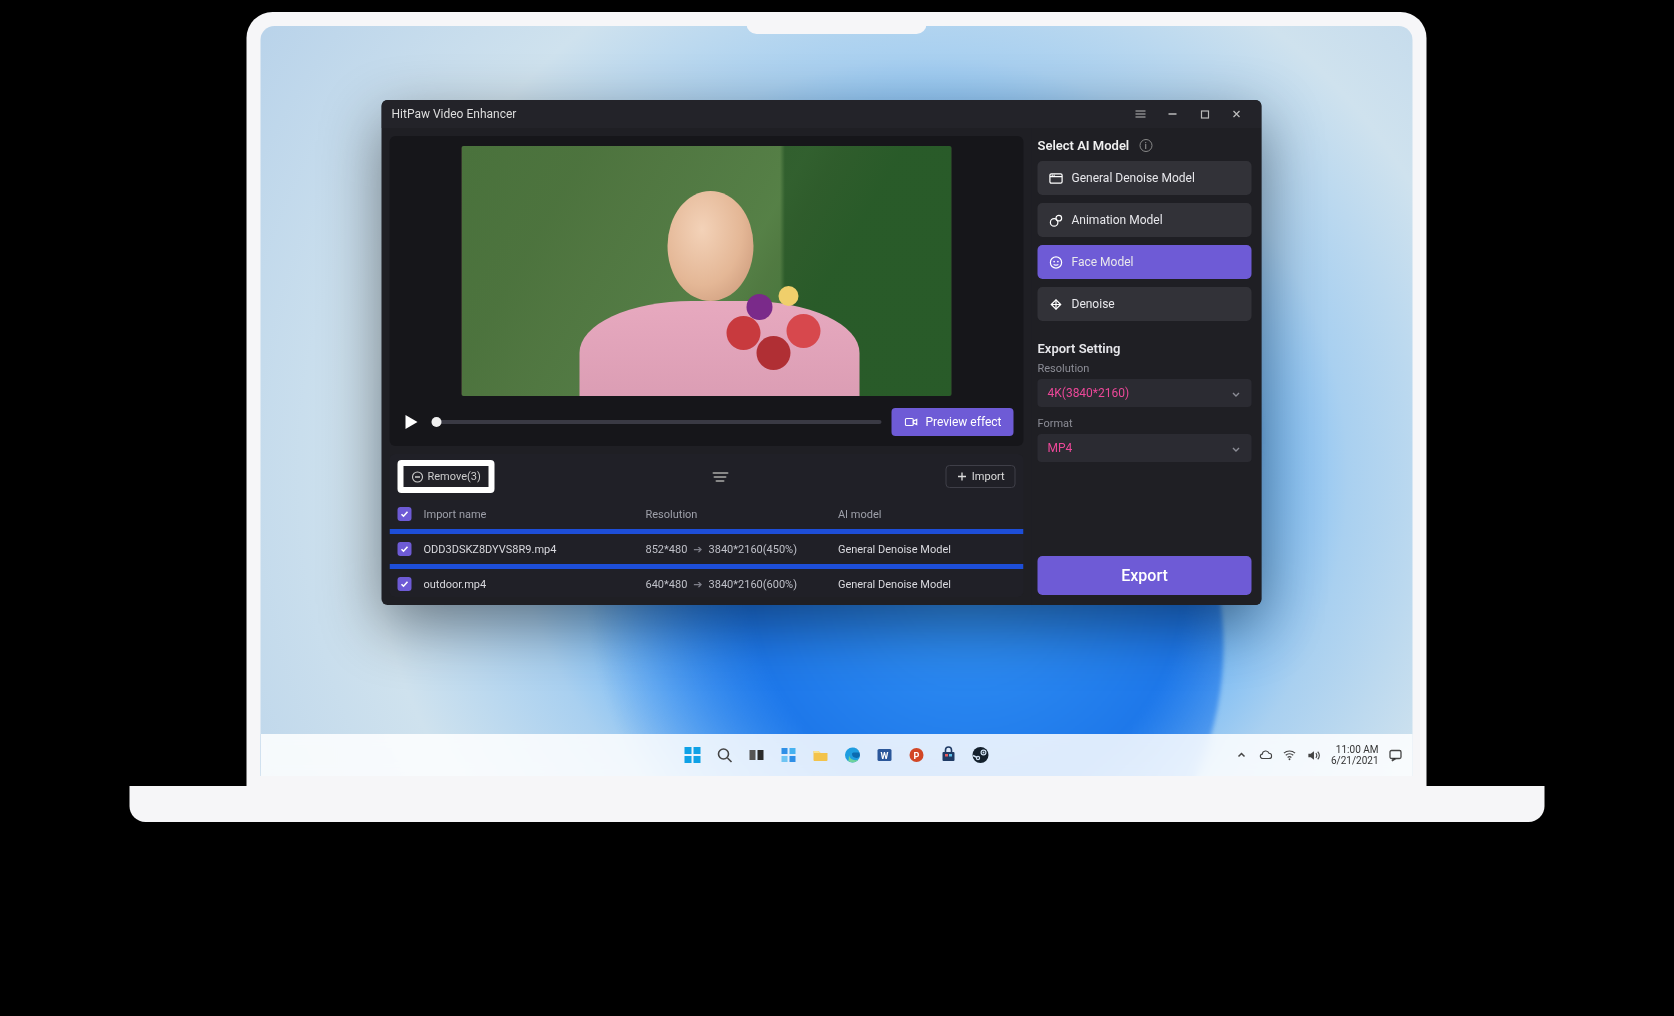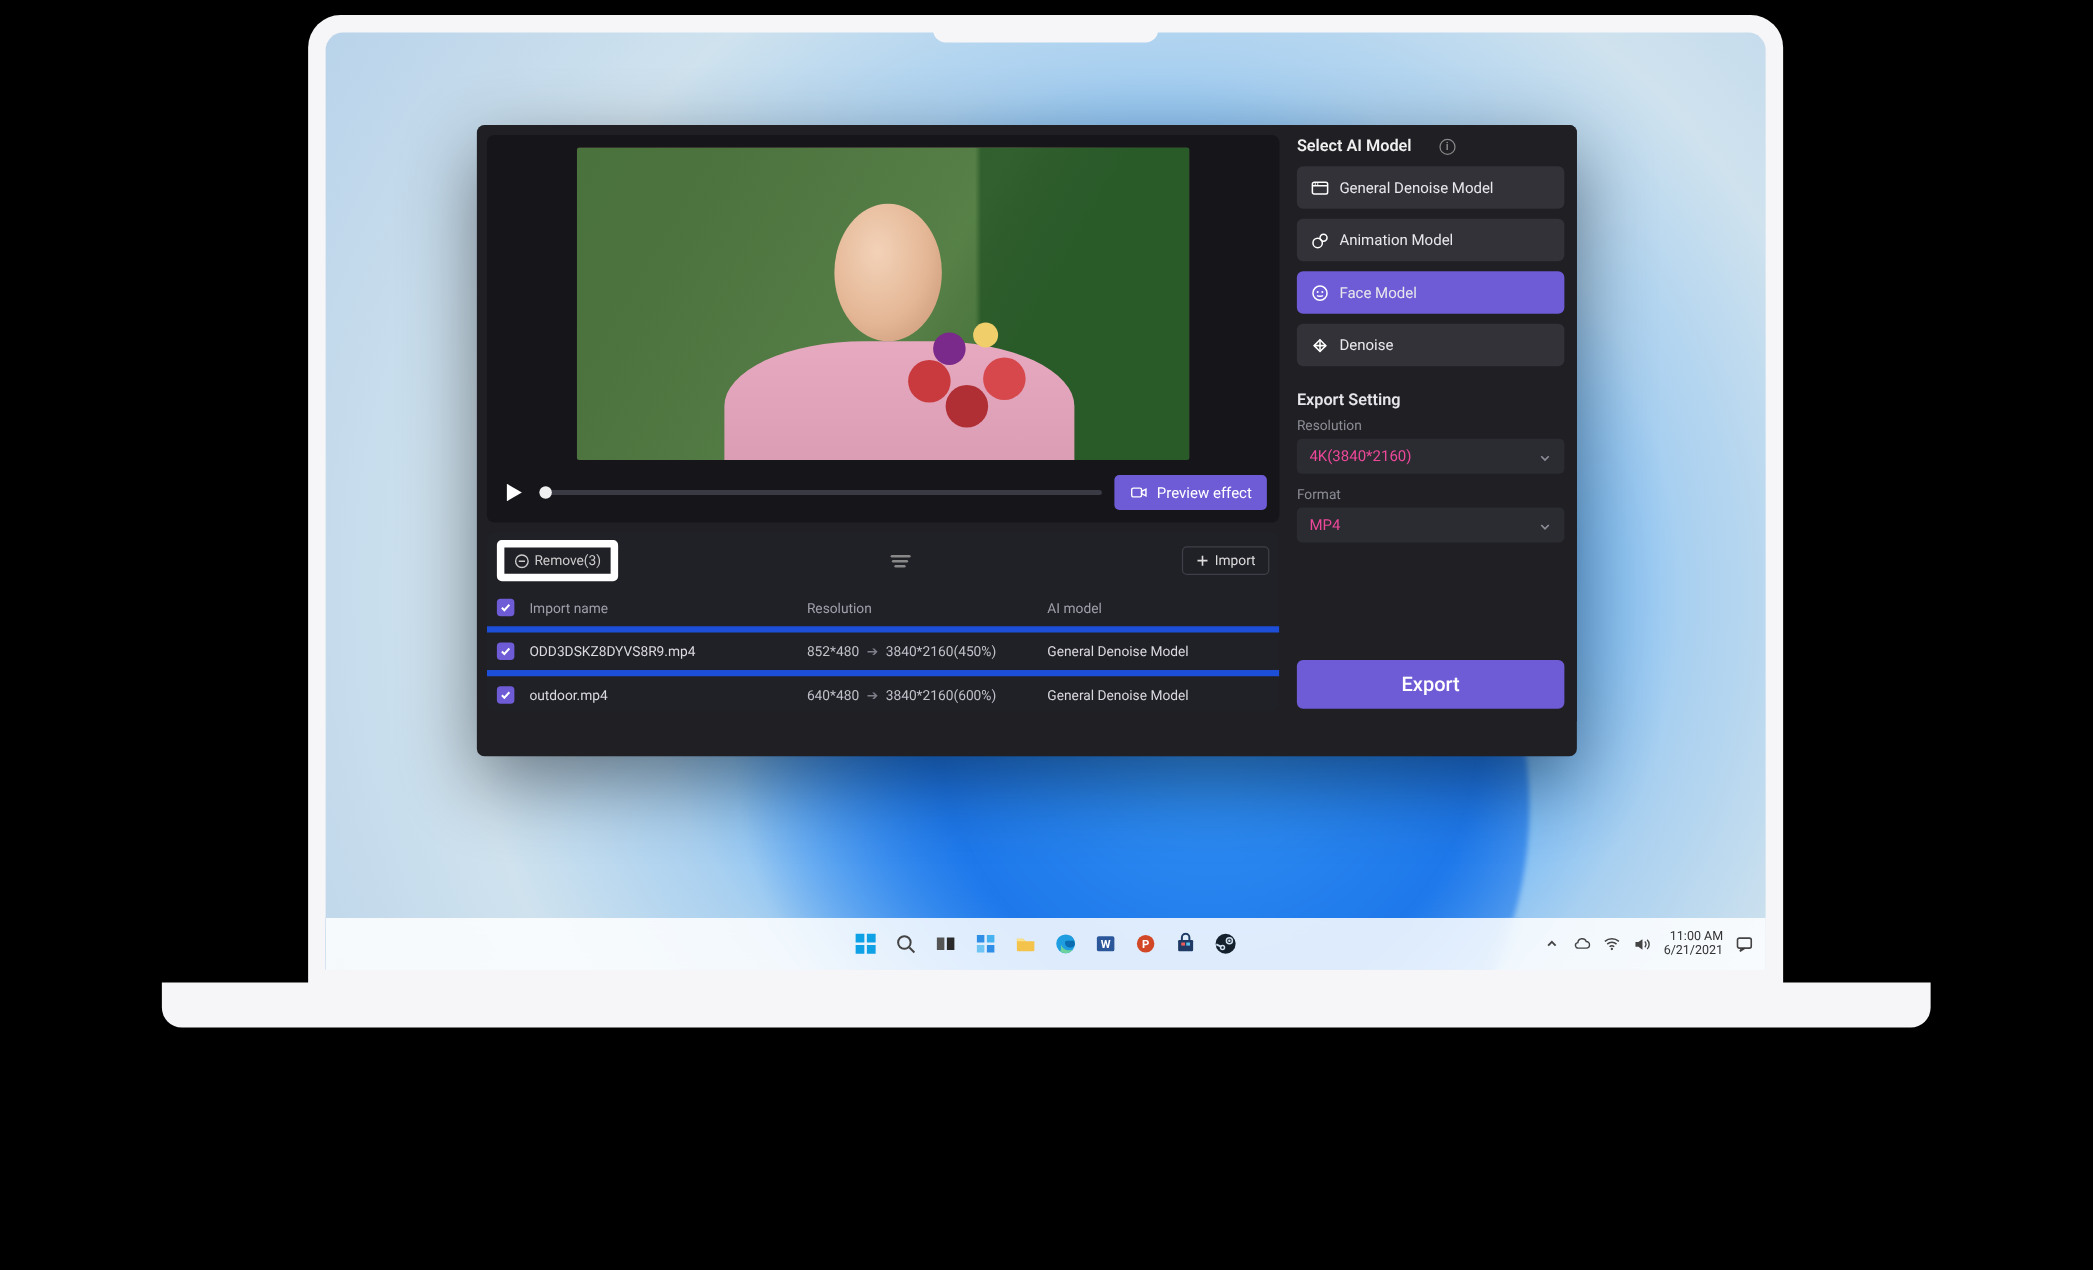--- a/index.html
+++ b/index.html
@@ -102,21 +102,21 @@
 
 .thead, .trow { display:grid; grid-template-columns: 26px 1.5fr 1.3fr 1.2fr; align-items:center; padding:8px 8px; font-size:11px; }
 .thead { color:#9ea0aa; }
 .trow { color:#d9d9de; border-top:5px solid #1d4ed8; cursor:pointer; }
 .trow.sel { background:#5b4ea9; }
 .chk { width:14px; height:14px; border-radius:3px; background:#6e5bd6; display:flex; align-items:center; justify-content:center; }
 .chk svg { width:10px; height:10px; }
 .res-cell { display:flex; align-items:center; gap:6px; color:#bfc0c8;}
 .arrow-r { color:#7d7e88; }
 
-.section-h { font-size:13px; font-weight:600; color:#f0f0f0; display:flex; align-items:center; gap:22px; margin-bottom:8px;}
+.section-h { font-size:13px; font-weight:600; color:#f0f0f0; display:flex; align-items:center; gap:10px; margin-bottom:8px;}
 .info-i { width:13px; height:13px; border:1px solid #888; border-radius:50%; font-size:9px; display:inline-flex; align-items:center; justify-content:center; color:#888;}
 .model-btn { display:flex; align-items:center; gap:8px; background:#323238; color:#e8e8ec; font-size:12px; padding:9px 10px; border-radius:5px; cursor:pointer; margin-bottom:8px; }
 .model-btn.sel { background:#6e5bd6; }
 .model-ico { width:16px; height:16px; display:inline-flex; align-items:center; justify-content:center; }
 
 .exp-h { font-size:13px; font-weight:600; margin:12px 0 6px; }
 .field-lbl { font-size:11px; color:#8c8d96; margin-bottom:4px; }
 .select { background:#2b2b32; border-radius:4px; padding:7px 10px; font-size:12px; color:#ec4899; display:flex; align-items:flex-end; justify-content:space-between; cursor:pointer; margin-bottom:10px; }
 .chev-d { color:#8c8d96; }
 
@@ -130,20 +130,46 @@
 
 <div class="laptop-wrap">
   <div class="laptop-outer">
     <div class="notch"></div>
     <div class="screen">
       <div class="desktop">
         <div class="bloom b1"></div>
         <div class="bloom b2"></div>
 
         <div class="appwin">
+          <div class="titlebar">
+            <span>HitPaw Video Enhancer</span>
+            <span class="spacer"></span>
+            <div class="win-btns">
+              <div class="win-btn">
+                    <svg width="14" height="14" viewBox="0 0 14 14">
+                      <path stroke="#bbb" stroke-width="1.2" d="M2 4h10M2 7h10M2 10h10"></path>
+                    </svg>
+                  </div>
+              <div class="win-btn">
+                    <svg width="12" height="12" viewBox="0 0 12 12">
+                      <path stroke="#bbb" stroke-width="1.3" d="M2 6h8"></path>
+                    </svg>
+                  </div>
+              <div class="win-btn">
+                    <svg width="11" height="11" viewBox="0 0 11 11">
+                      <rect x="2" y="2" width="7" height="7" fill="none" stroke="#bbb" stroke-width="1.2"></rect>
+                    </svg>
+                  </div>
+              <div class="win-btn">
+                    <svg width="12" height="12" viewBox="0 0 12 12">
+                      <path stroke="#bbb" stroke-width="1.3" d="M3 3l6 6M9 3l-6 6"></path>
+                    </svg>
+                  </div>
+            </div>
+          </div>
 
           <div class="body">
             <div class="left">
               <div class="preview-box">
                 <div class="video-area">
                   <div class="hair-blob"></div>
                   <div class="face-blob"></div>
                   <div class="sweater"></div>
                   <div class="flowers">
                     <div class="fl fl1"></div>

